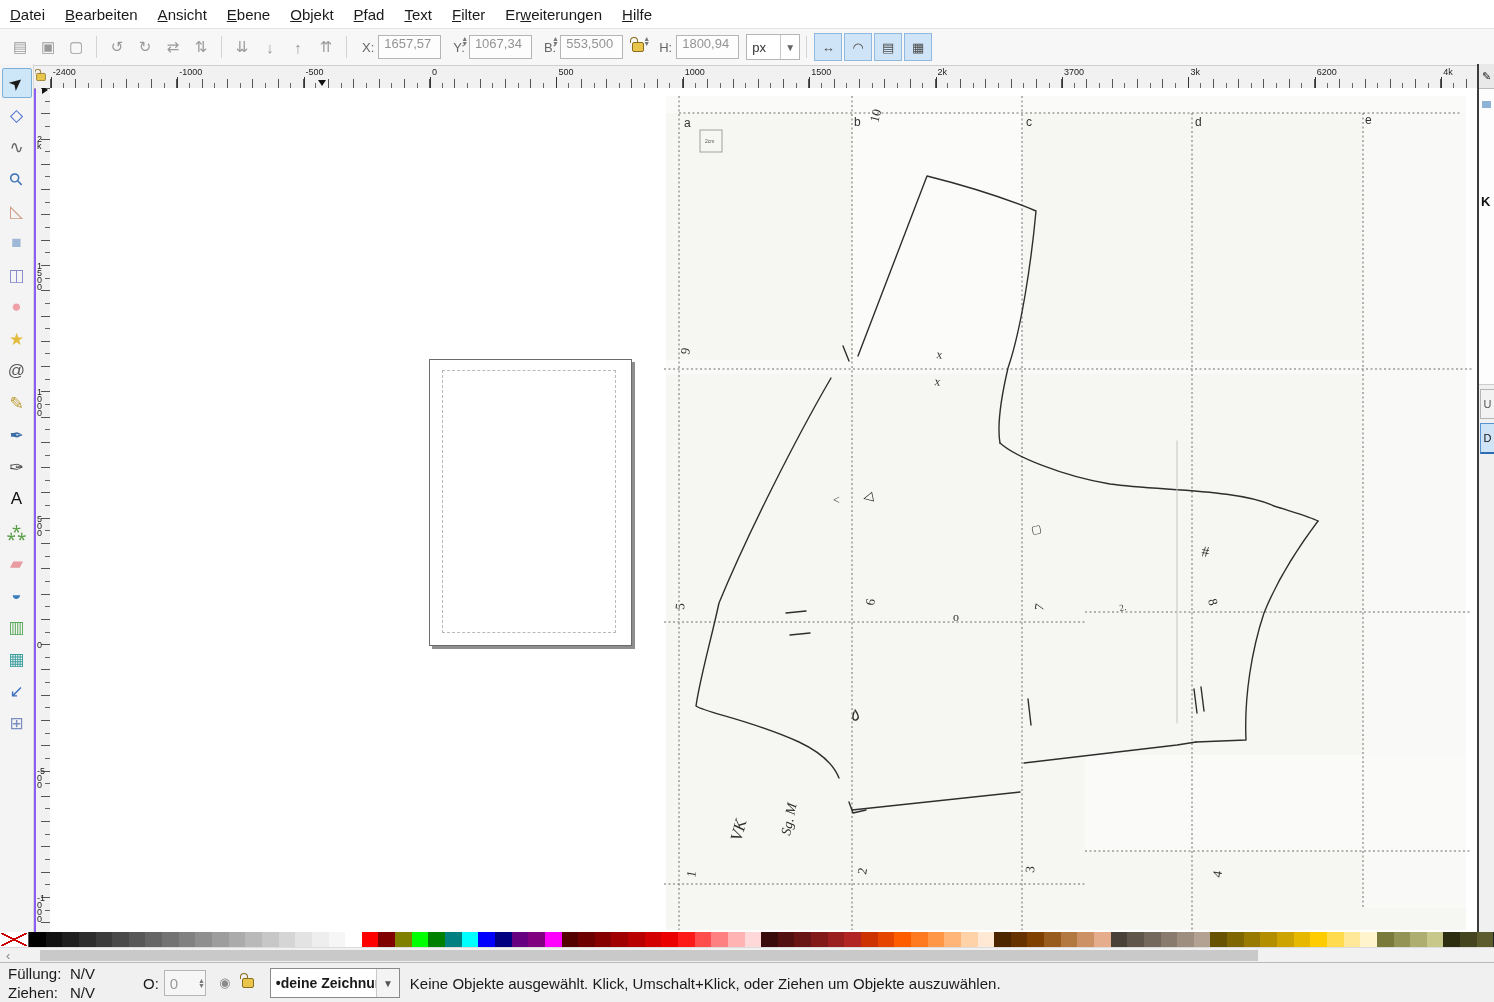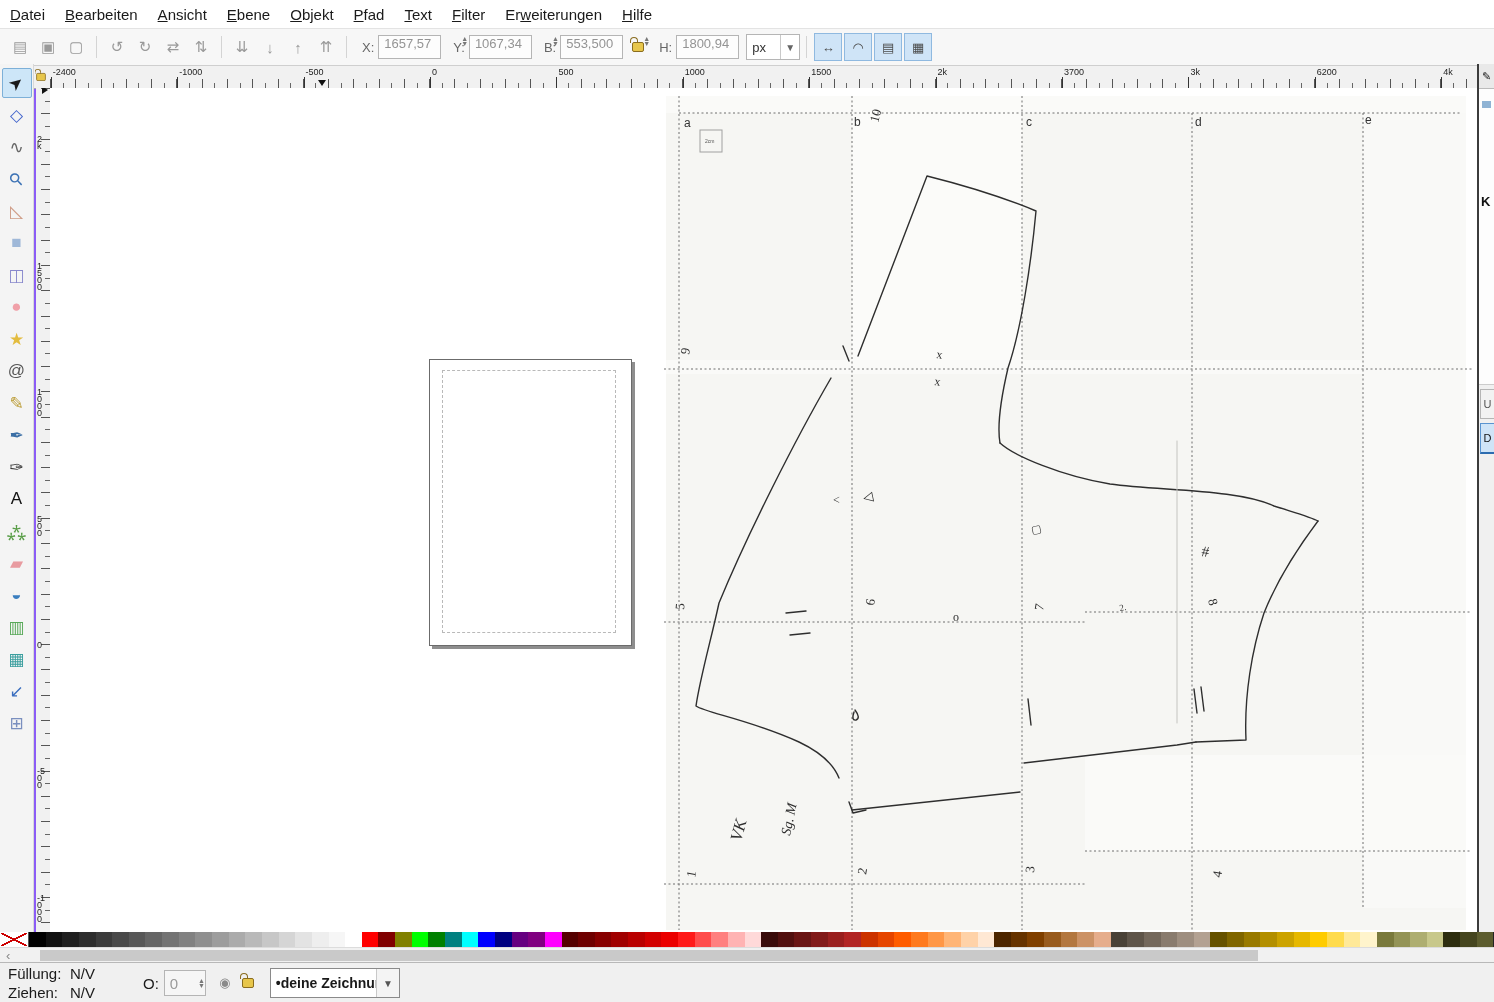--- a/index.html
+++ b/index.html
@@ -456,15 +456,16 @@
         <span class="val">0</span>
         <span class="spincol">▲<br>▼</span>
       </div>
     </div>
     <div class="eye">◉</div>
     <div class="mini-lock"></div>
     <div class="layer-select">
       <span class="lname">•deine Zeichnung</span>
       <span class="lchev">▼</span>
     </div>
+    <div id="status-msg">Keine Objekte ausgewählt. Klick, Umschalt+Klick, oder Ziehen um Objekte auszuwählen.</div>
   </div>
 
 </div>
 
 </body></html>

